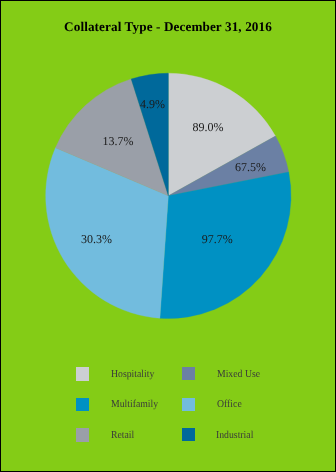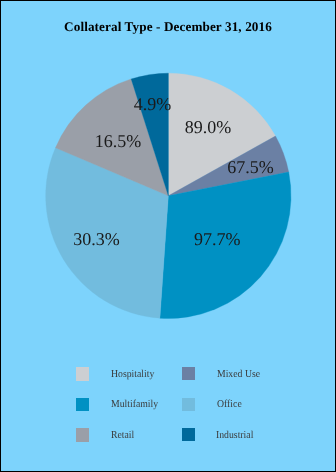--- a/index.html
+++ b/index.html
@@ -13,21 +13,21 @@
     height: 472px;
     font-family: "Liberation Serif", serif;
     -webkit-font-smoothing: antialiased;
     text-rendering: geometricPrecision;
   }
   #page {
     position: relative;
     width: 336px;
     height: 472px;
     box-sizing: border-box;
-    background: #7dd3fc;
+    background: #84cc16;
     overflow: hidden;
   }
   #page-border {
     position: absolute;
     left: 0;
     top: 0;
     width: 336px;
     height: 472px;
     box-sizing: border-box;
     border: 1px solid #000000;
@@ -46,21 +46,21 @@
   }
   #pie-wrap {
     position: absolute;
     left: 0;
     top: 0;
     width: 336px;
     height: 472px;
   }
   .slice-label {
     position: absolute;
-    font-size: 18px;
+    font-size: 12px;
     color: #1a1a1a;
     white-space: nowrap;
     transform: translate(-50%, -50%);
     text-align: center;
   }
   #legend {
     position: absolute;
     left: 0;
     top: 0;
     width: 336px;
@@ -95,21 +95,21 @@
       <path class="pie-slice" d="M 168.35 195.8 L 275.456 136.039 A 122.65 122.65 0 0 1 288.681 172.061 Z" fill="#6b80a4" stroke="#6b80a4" stroke-width="0.35"></path>
       <path class="pie-slice" d="M 168.35 195.8 L 288.681 172.061 A 122.65 122.65 0 0 1 159.880 318.157 Z" fill="#0091c3" stroke="#0091c3" stroke-width="0.35"></path>
       <path class="pie-slice" d="M 168.35 195.8 L 159.880 318.157 A 122.65 122.65 0 0 1 55.484 147.798 Z" fill="#72bcde" stroke="#72bcde" stroke-width="0.35"></path>
       <path class="pie-slice" d="M 168.35 195.8 L 55.484 147.798 A 122.65 122.65 0 0 1 131.183 78.917 Z" fill="#9a9fa8" stroke="#9a9fa8" stroke-width="0.35"></path>
       <path class="pie-slice" d="M 168.35 195.8 L 131.183 78.917 A 122.65 122.65 0 0 1 168.350 73.150 Z" fill="#00699b" stroke="#00699b" stroke-width="0.35"></path>
     </svg>
     <div class="slice-label" style="left:208.10px;top:126.80px">89.0%</div>
     <div class="slice-label" style="left:250.40px;top:166.60px">67.5%</div>
     <div class="slice-label" style="left:217.20px;top:238.90px">97.7%</div>
     <div class="slice-label" style="left:96.50px;top:238.90px">30.3%</div>
-    <div class="slice-label" style="left:118.00px;top:141.20px">16.5%</div>
+    <div class="slice-label" style="left:118.00px;top:141.20px">13.7%</div>
     <div class="slice-label" style="left:152.60px;top:104.15px">4.9%</div>
   </div>
 
   <div id="legend">
     <div class="legend-swatch" style="left: 76.1px; top: 367.3px; background: rgb(204, 207, 210);"></div>
     <div class="legend-label" style="left:111.00px;top:369.20px">Hospitality</div>
 
     <div class="legend-swatch" style="left: 181.8px; top: 367.1px; background: rgb(107, 128, 164);"></div>
     <div class="legend-label" style="left:216.60px;top:369.10px">Mixed Use</div>
 

